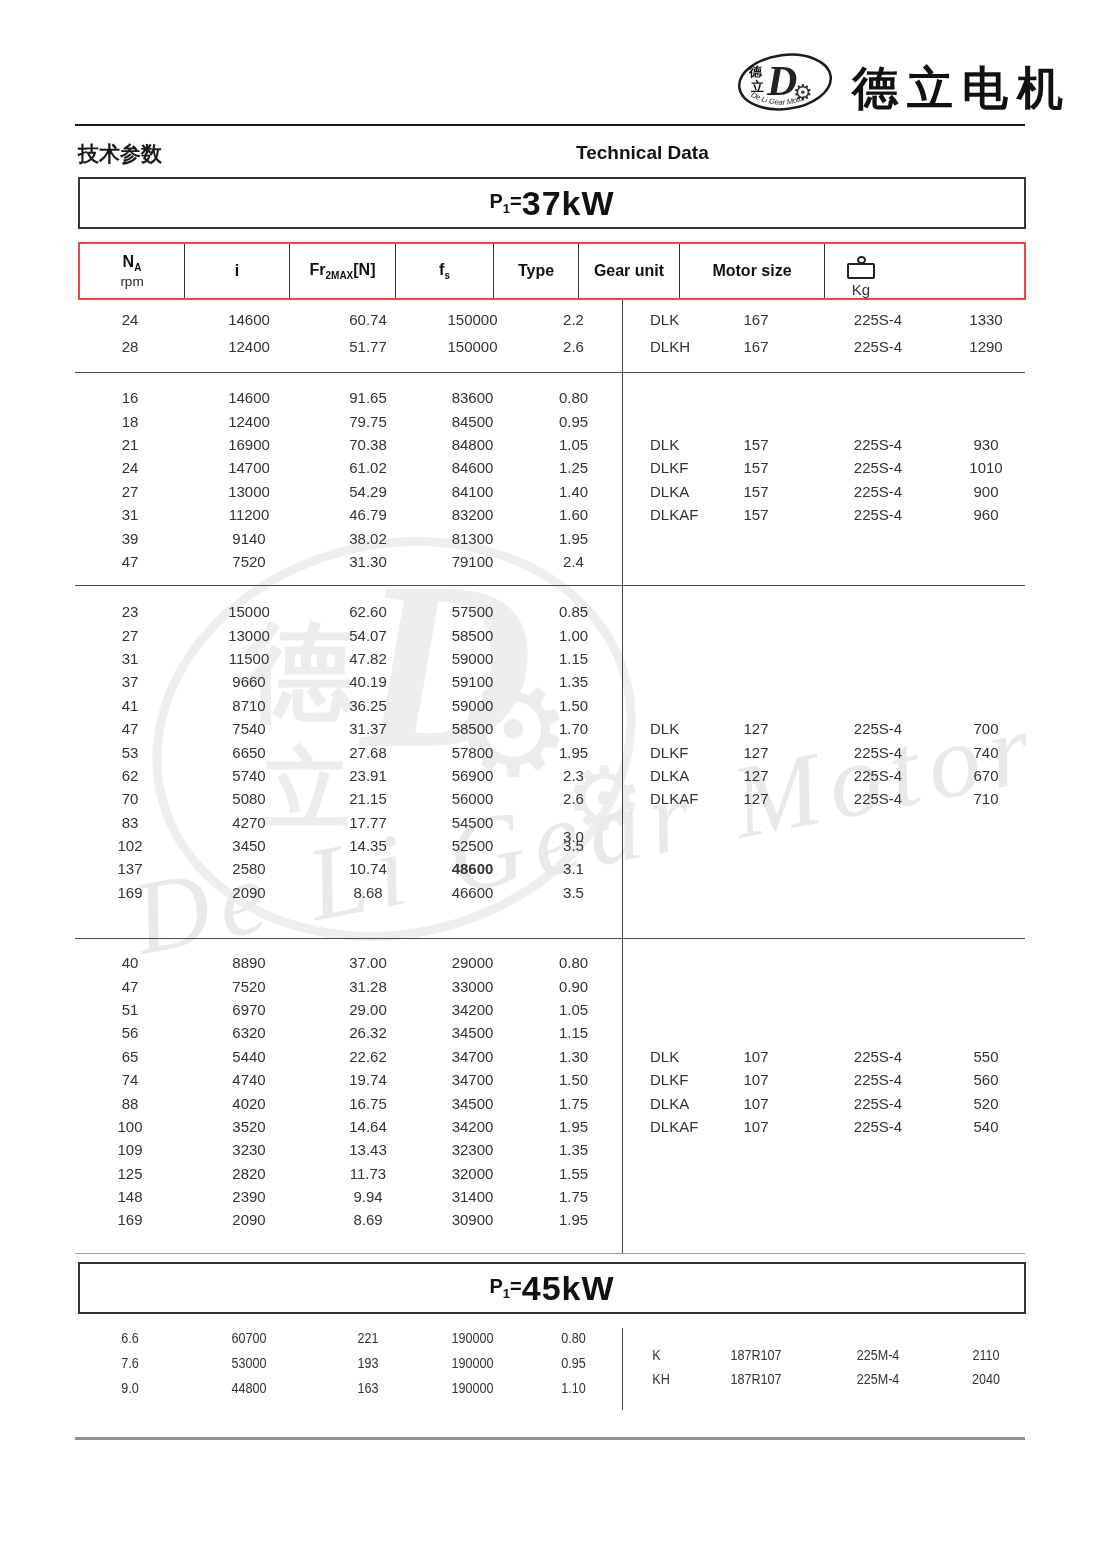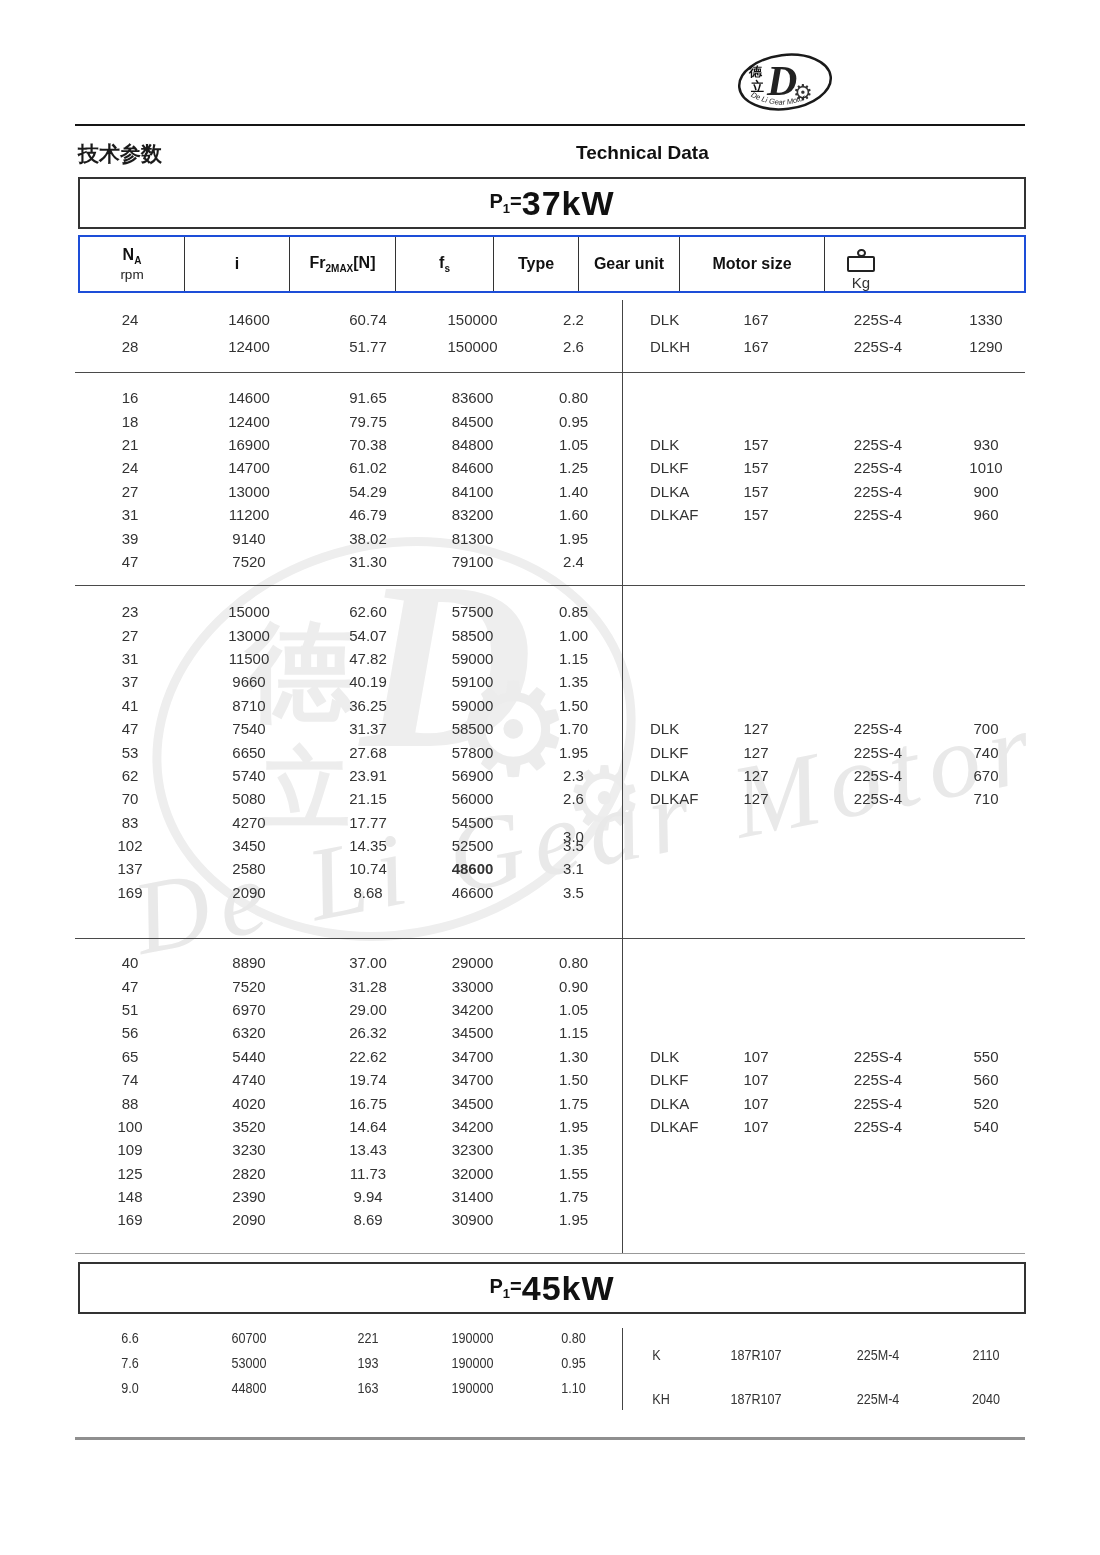--- a/index.html
+++ b/index.html
@@ -23,21 +23,21 @@
               font-size:46px;letter-spacing:9px;color:#111;z-index:2;}
   .top-rule{left:75px;top:124px;width:950px;height:2px;background:#151515;z-index:2;}
   .sec-cn{left:78px;top:140px;font-size:21px;font-weight:bold;color:#1a1a1a;z-index:2;}
   .sec-en{left:576px;top:142px;font-size:19px;font-weight:bold;color:#111;z-index:2;}
   
   .power-box{left:78px;width:944px;height:48px;border:2px solid #333;z-index:2;
              display:flex;align-items:center;justify-content:center;background:transparent;}
   .power-pre{font-size:20px;font-weight:bold;color:#111;}
   .power-pre sub{font-size:13px;}
   .power-val{font-size:34px;font-weight:bold;color:#111;letter-spacing:1px;}
-  .thead{left:78px;top:235px;width:944px;height:54px;border:2px solid #1d4ed8;z-index:2;display:flex;}
+  .thead{left:78px;top:242px;width:944px;height:54px;border:2px solid #ef4444;z-index:2;display:flex;}
   .th{border-right:1.5px solid #333;display:flex;flex-direction:column;align-items:center;
       justify-content:center;line-height:1.15;}
   .th:last-child{border-right:none;margin-top:12px;}
   .th .main{font-size:16px;font-weight:bold;color:#111;}
   .th .main sub{font-size:10px;font-weight:bold;}
   .th .unit{font-size:13.5px;color:#222;}
   .wicon{width:24px;height:13px;border:2px solid #222;border-radius:2px;}
   .wknob{width:5px;height:5px;border:2px solid #222;border-radius:50%;margin-bottom:-1px;}
   .kg-label{font-size:15px;margin-top:2px;}
   .hline{height:1px;background:#4a4a4a;z-index:2;}
@@ -73,20 +73,21 @@
     <svg width="100" height="72" viewBox="0 0 100 72">
       <ellipse cx="50" cy="34" rx="46" ry="27" fill="none" stroke="#1a1a1a" stroke-width="2.5" transform="rotate(-7 50 34)"></ellipse>
       <text x="14" y="28" font-size="13" font-weight="bold" fill="#111">德</text>
       <text x="16" y="43" font-size="13" font-weight="bold" fill="#111">立</text>
       <text x="32" y="47" font-size="42" font-weight="bold" font-style="italic" fill="#222" font-family="Liberation Serif,serif">D</text>
       <text x="58" y="52" font-size="22" fill="#333">⚙</text>
       <path id="logoarc" d="M 12 46 Q 50 70 90 40" fill="none"></path>
       <text font-size="7.5" font-style="italic" fill="#222"><textPath href="#logoarc" startOffset="4">De Li Gear Motor</textPath></text>
     </svg>
   </div>
+  <div class="abs brand-name">德立电机</div>
 
   <div class="abs top-rule"></div>
   <div class="abs sec-cn">技术参数</div>
   <div class="abs sec-en">Technical Data</div>
 
   <div class="abs power-box" style="top:177px;" id="powerbox-0">
       <span class="power-pre">P<sub>1</sub>=</span>
       <span class="power-val">37kW</span>
     </div>
   <div class="abs power-box" style="top:1262px;" id="powerbox-1">
@@ -491,21 +492,21 @@
           <div class="cell" style="width: 104px;">163</div>
           <div class="cell" style="width: 105px;">190000</div>
           <div class="cell" style="width: 97px;">1.10</div>
         </div>
         <div class="type-row" style="top: 12px; height: 35px;">
           <div class="cell lft" style="width: 84px;">K</div>
           <div class="cell " style="width: 100px;">187R107</div>
           <div class="cell " style="width: 144px;">225M-4</div>
           <div class="cell " style="width: 72px;">2110</div>
         </div>
-        <div class="type-row" style="top: 56px; height: 35px;">
+        <div class="type-row" style="top: 36px; height: 35px;">
           <div class="cell lft" style="width: 84px;">KH</div>
           <div class="cell " style="width: 100px;">187R107</div>
           <div class="cell " style="width: 144px;">225M-4</div>
           <div class="cell " style="width: 72px;">2040</div>
         </div>
       </div>
     </div>
 
   <div class="abs bottom-rule"></div>
 </div>

